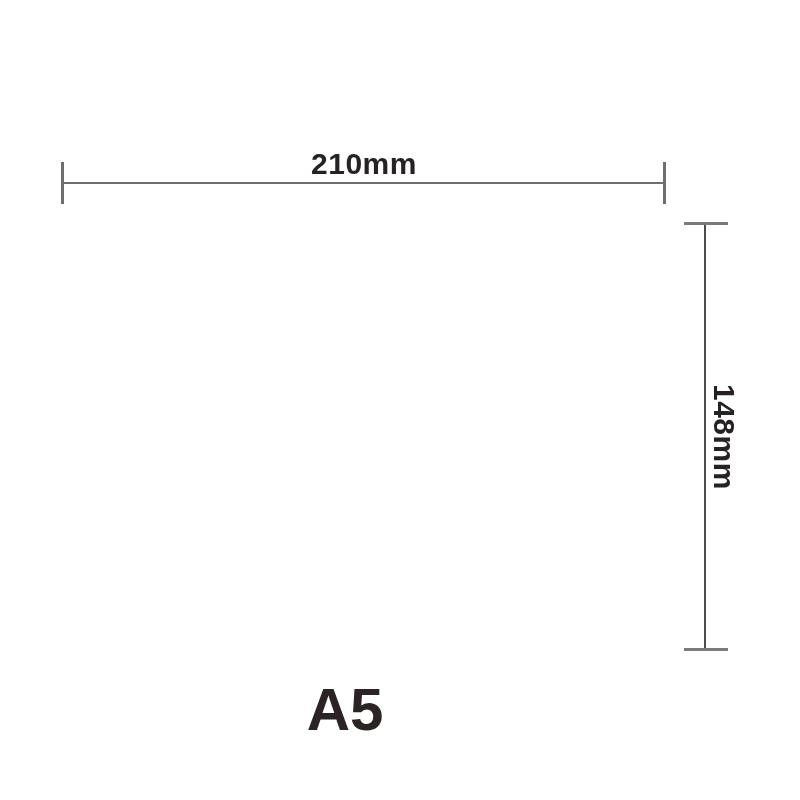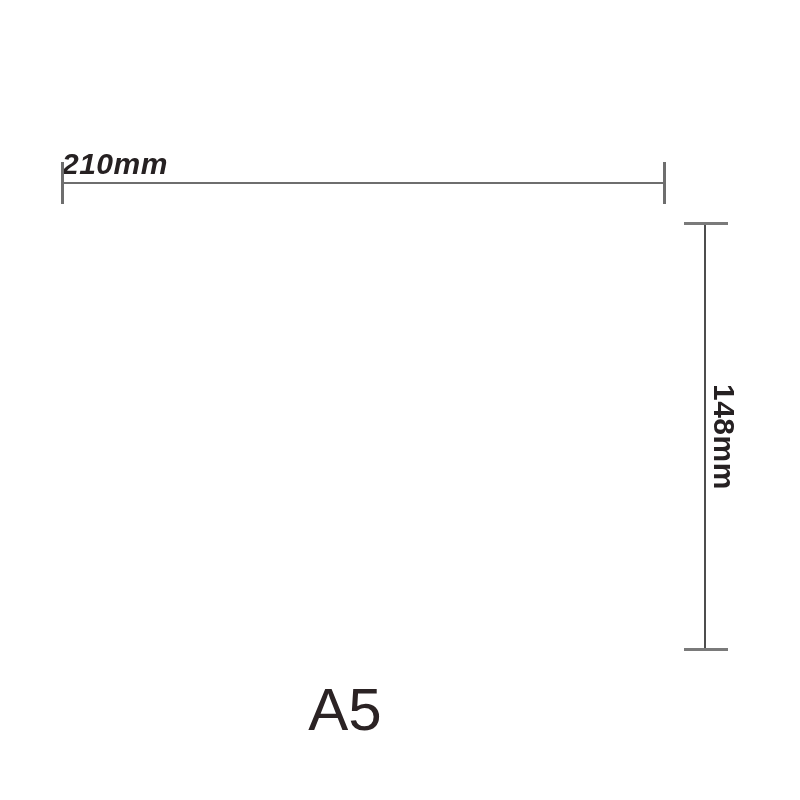--- a/index.html
+++ b/index.html
@@ -14,26 +14,26 @@
     background: #ffffff;
     font-family: "Liberation Sans", "DejaVu Sans", sans-serif;
     overflow: hidden;
   }
   
   .h-dim-label {
     position: absolute;
     left: 62px;
     top: 149px;
     width: 604px;
+    text-align: center;
     font-size: 30px;
     line-height: 30px;
     font-weight: 700;
     color: #262122;
     letter-spacing: 0.5px;
-    font-style: italic;
   }
   .h-dim-line {
     position: absolute;
     left: 62px;
     top: 182px;
     width: 604px;
     height: 2px;
     background: #6e6e6e;
   }
   .h-tick {
@@ -78,21 +78,21 @@
   }
   
   .size-label {
     position: absolute;
     left: 62px;
     top: 680px;
     width: 566px;
     text-align: center;
     font-size: 60px;
     line-height: 60px;
-    font-weight: 400;
+    font-weight: 700;
     color: #2b2324;
   }
 </style>
 </head>
 <body>
 
 <div class="canvas">
 
   <div class="h-dim-label">210mm</div>
   <div class="h-dim-line"></div>

